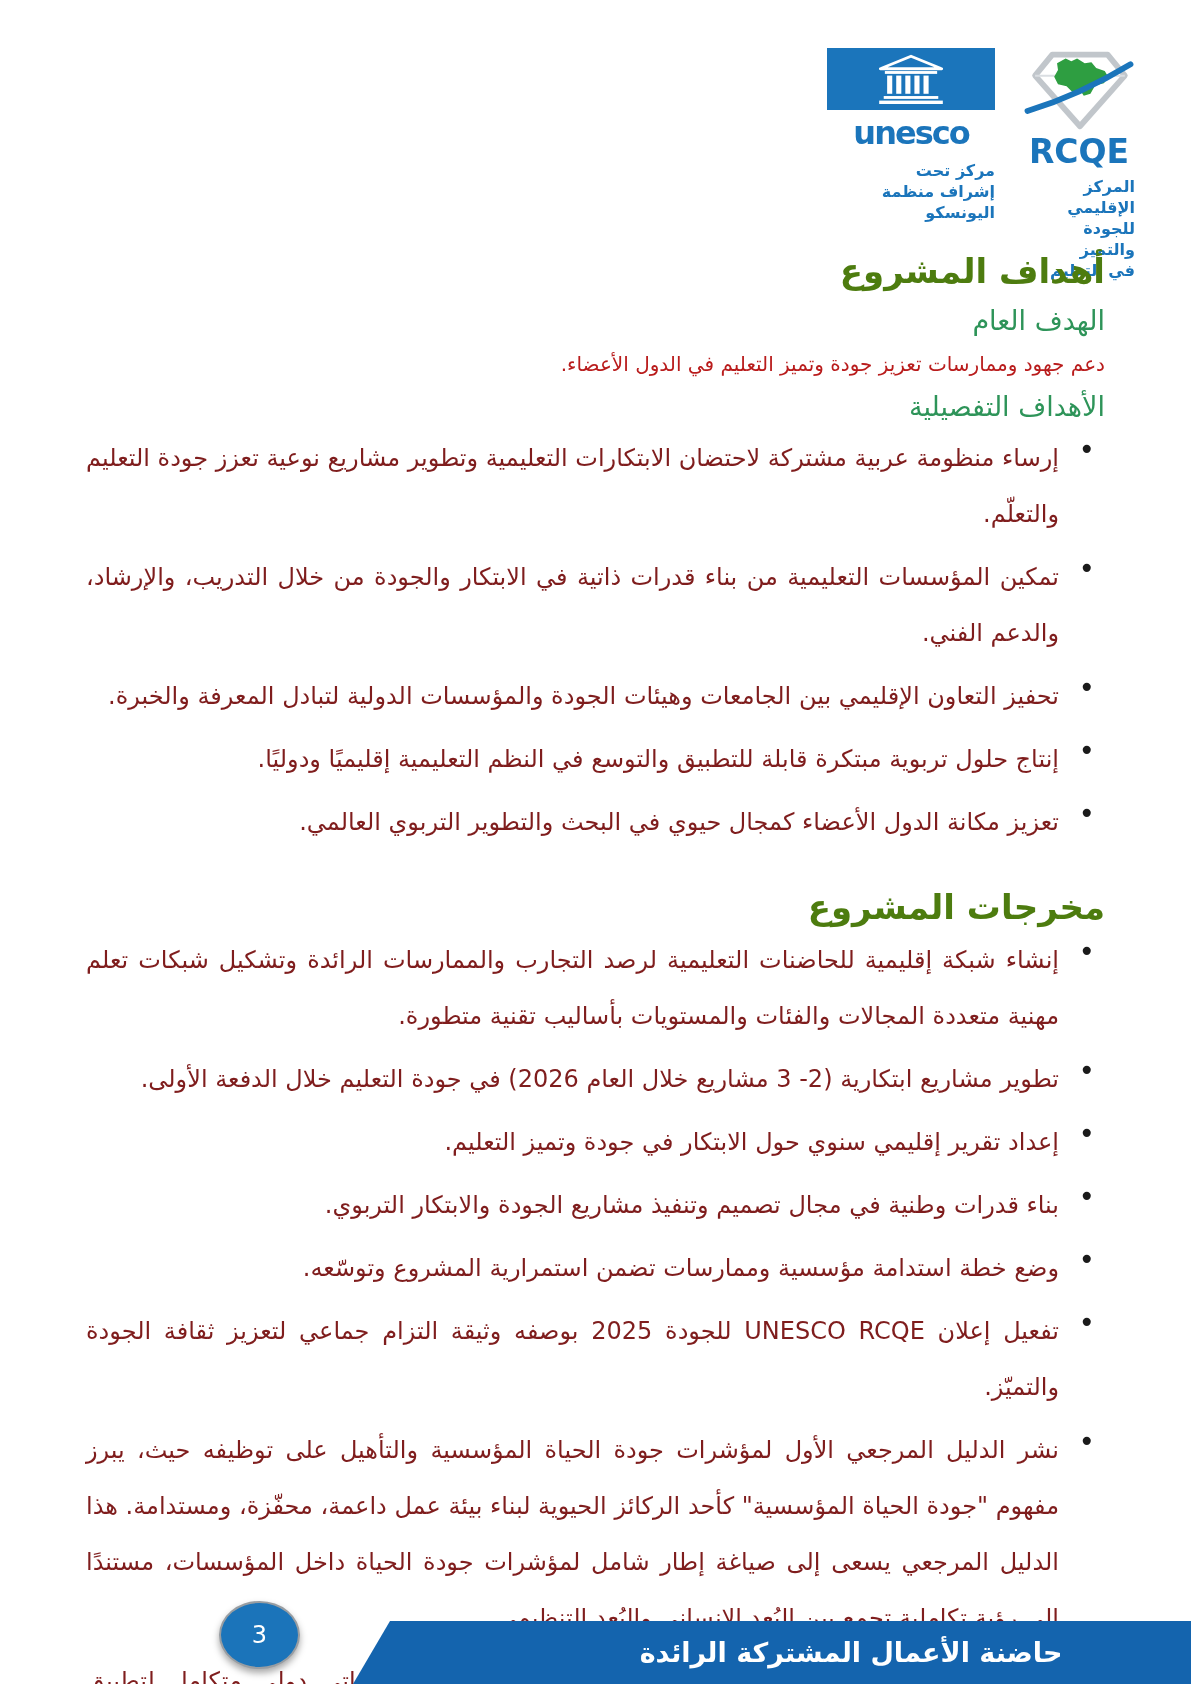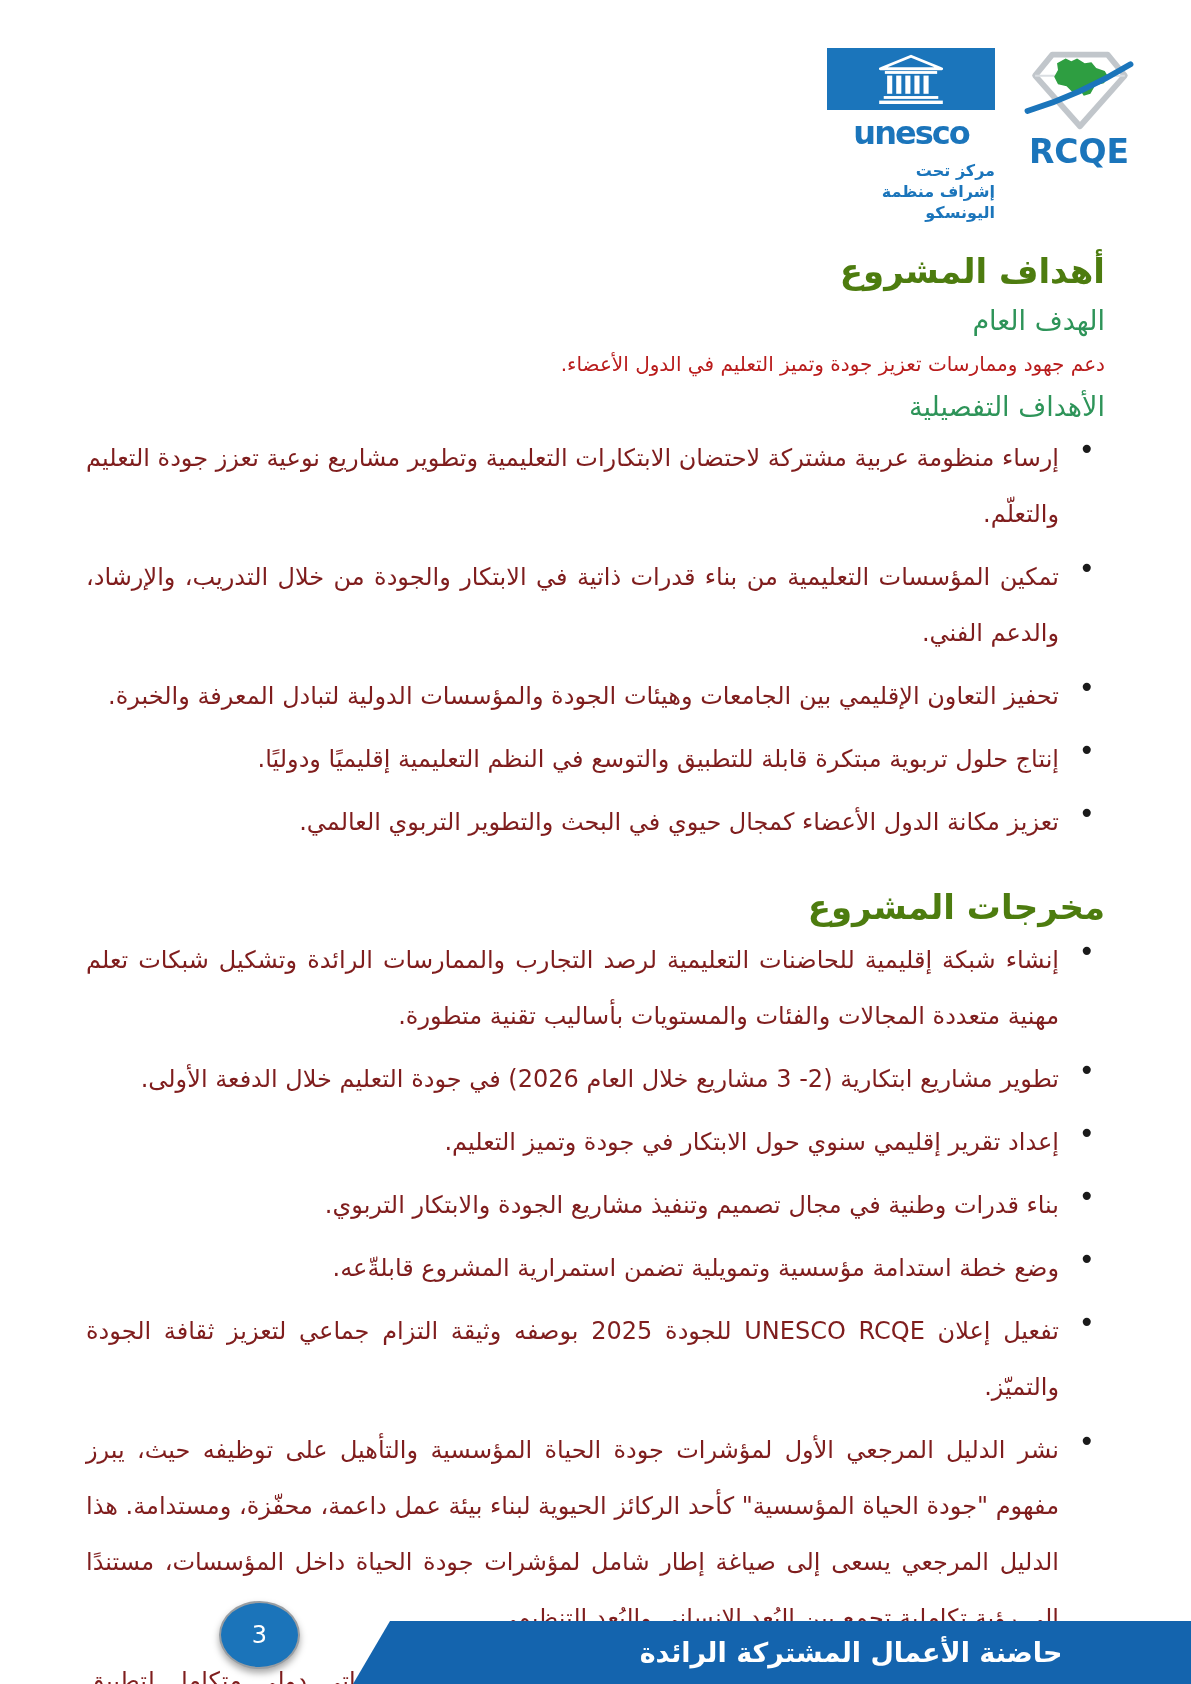--- a/index.html
+++ b/index.html
@@ -71,20 +71,25 @@
     <div class="rcqe-block">
       <div class="rcqe-icon-wrap">
         <svg width="112" height="84" viewBox="0 0 112 88">
           <polygon points="28,7 86,7 104,29 57,82 10,29" fill="#ffffff" stroke="#c1c6cb" stroke-width="6" stroke-linejoin="round"></polygon>
           <line x1="10" y1="29" x2="104" y2="29" stroke="#dadee2" stroke-width="2"></line>
           <path d="M33,16 l9,-5 6,3 6,-3 8,5 7,-1 5,6 9,3 4,7 -5,6 -9,2 -5,9 -7,2 -4,-6 -8,2 -6,-6 -9,-2 -4,-8 4,-7 z" fill="#2e9e41"></path>
           <path d="M2,66 C35,56 72,40 110,17" fill="none" stroke="#1b75bb" stroke-width="6" stroke-linecap="round"></path>
         </svg>
       </div>
       <div class="rcqe-wordmark">RCQE</div>
+      <div class="rcqe-tagline">
+        <div>المركز الإقليمي</div>
+        <div>للجودة والتميز</div>
+        <div>في التعليم</div>
+      </div>
     </div>
 
     <div class="unesco-block">
       <div class="unesco-rect">
         <svg width="74" height="50" viewBox="0 0 64 44">
           <polygon points="32,2 59,13 5,13" fill="none" stroke="#ffffff" stroke-width="2.5" stroke-linejoin="round"></polygon>
           <rect x="9" y="15" width="46" height="2.5" fill="#ffffff"></rect>
           <rect x="11" y="19" width="4.5" height="16" fill="#ffffff"></rect>
           <rect x="19" y="19" width="4.5" height="16" fill="#ffffff"></rect>
           <rect x="27" y="19" width="4.5" height="16" fill="#ffffff"></rect>
@@ -119,21 +124,21 @@
       <li>إنتاج حلول تربوية مبتكرة قابلة للتطبيق والتوسع في النظم التعليمية إقليميًا ودوليًا.</li>
       <li>تعزيز مكانة الدول الأعضاء كمجال حيوي في البحث والتطوير التربوي العالمي.</li>
     </ul>
 
     <h1 class="h-blue second">مخرجات المشروع</h1>
     <ul class="bullets">
       <li>إنشاء شبكة إقليمية للحاضنات التعليمية لرصد التجارب والممارسات الرائدة وتشكيل شبكات تعلم مهنية متعددة المجالات والفئات والمستويات بأساليب تقنية متطورة.</li>
       <li>تطوير مشاريع ابتكارية (2- 3 مشاريع خلال العام 2026) في جودة التعليم خلال الدفعة الأولى.</li>
       <li>إعداد تقرير إقليمي سنوي حول الابتكار في جودة وتميز التعليم.</li>
       <li>بناء قدرات وطنية في مجال تصميم وتنفيذ مشاريع الجودة والابتكار التربوي.</li>
-      <li>وضع خطة استدامة مؤسسية وتمويلية تضمن استمرارية المشروع قابلةّعه.</li>
+      <li>وضع خطة استدامة مؤسسية وممارسات تضمن استمرارية المشروع وتوسّعه.</li>
       <li>تفعيل إعلان UNESCO RCQE للجودة 2025 بوصفه وثيقة التزام جماعي لتعزيز ثقافة الجودة والتميّز.</li>
       <li>نشر الدليل المرجعي الأول لمؤشرات جودة الحياة المؤسسية والتأهيل على توظيفه حيث، يبرز مفهوم "جودة الحياة المؤسسية" كأحد الركائز الحيوية لبناء بيئة عمل داعمة، محفّزة، ومستدامة. هذا الدليل المرجعي يسعى إلى صياغة إطار شامل لمؤشرات جودة الحياة داخل المؤسسات، مستندًا إلى رؤية تكاملية تجمع بين البُعد الإنساني والبُعد التنظيمي.</li>
       <li>مبادرة "الحوكمة الذكية في منظومات الجودة" وتقديم إطار سياساتي دولي متكامل لتطبيق الحوكمة الذكية في منظومتي الجودة التعليمية والإدارية، بالاعتماد على التقنيات الحديثة مثل البيانات الضخمة، الذكاء الاصطناعي، والتحليل التنبؤي. وتركز على تعزيز</li>
     </ul>
 
   </div>
 
   <div class="page-circle">
     <span>3</span>
   </div>

